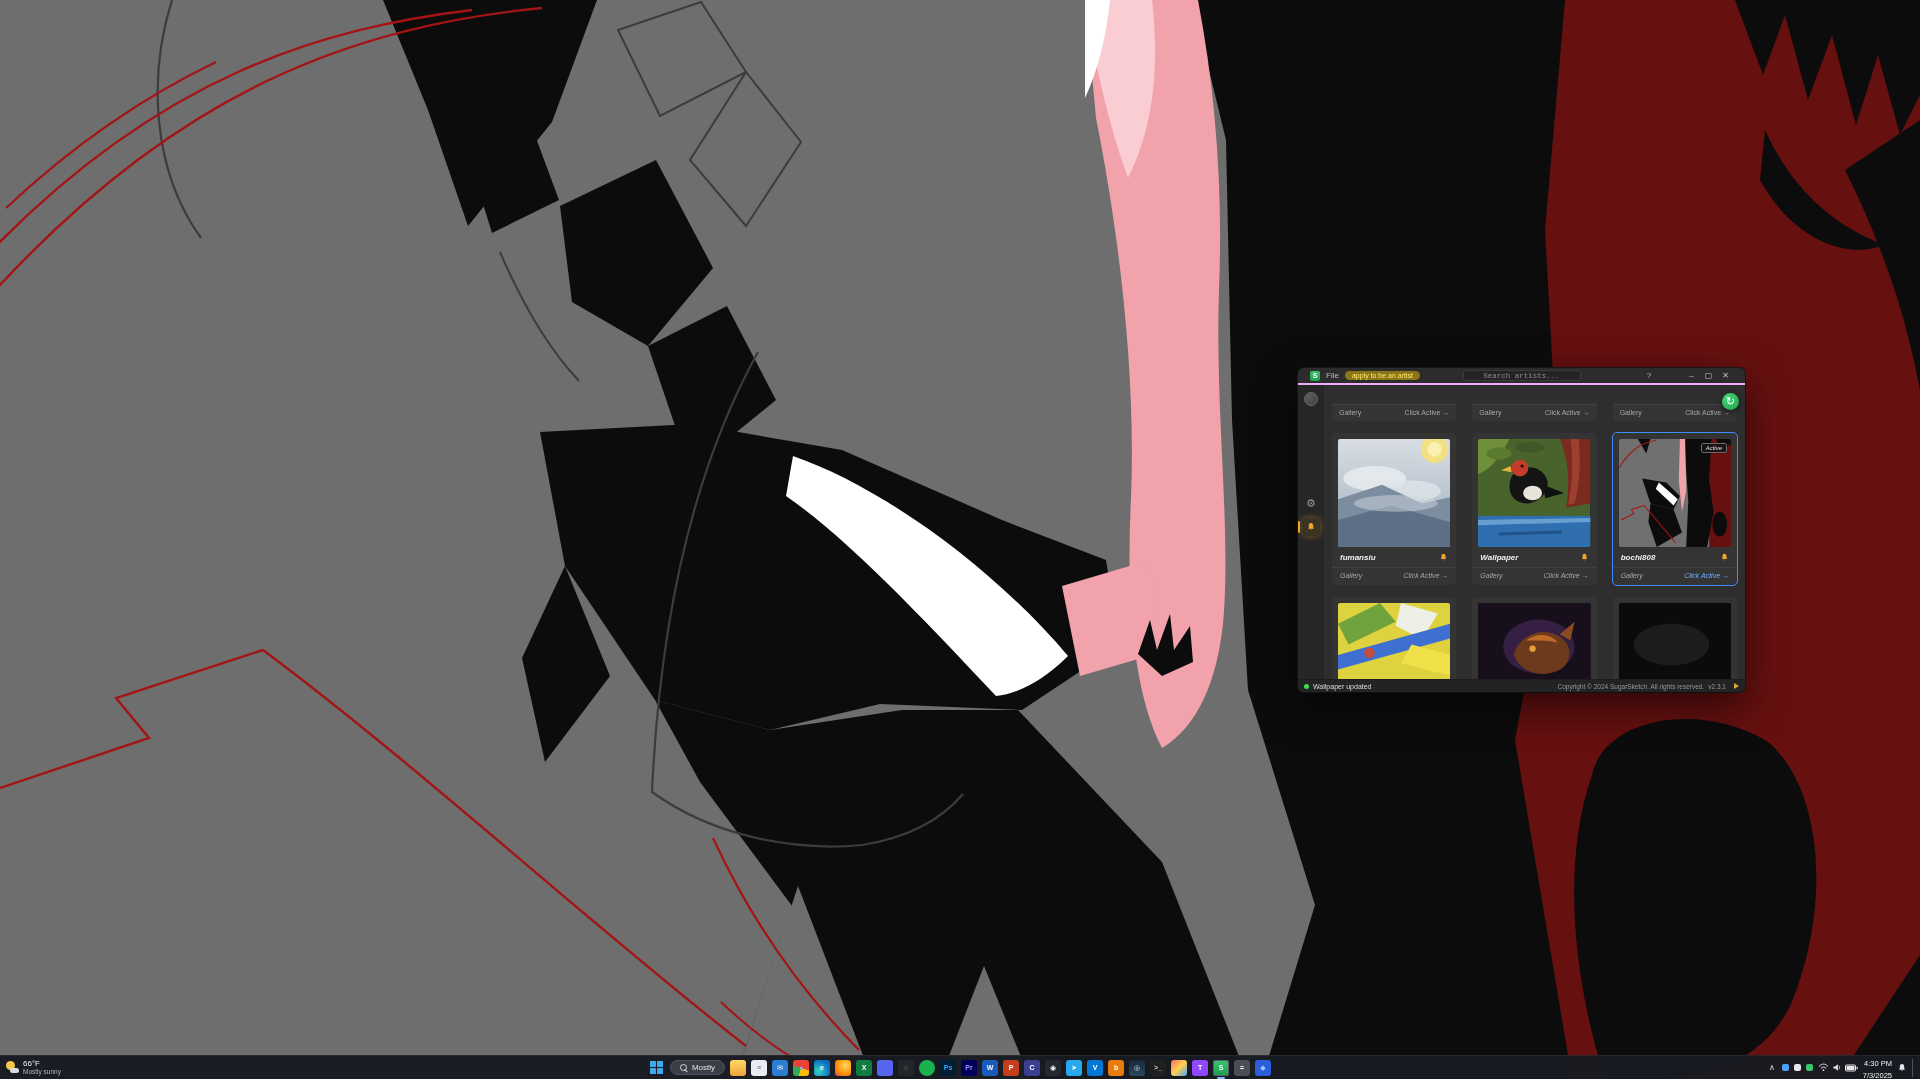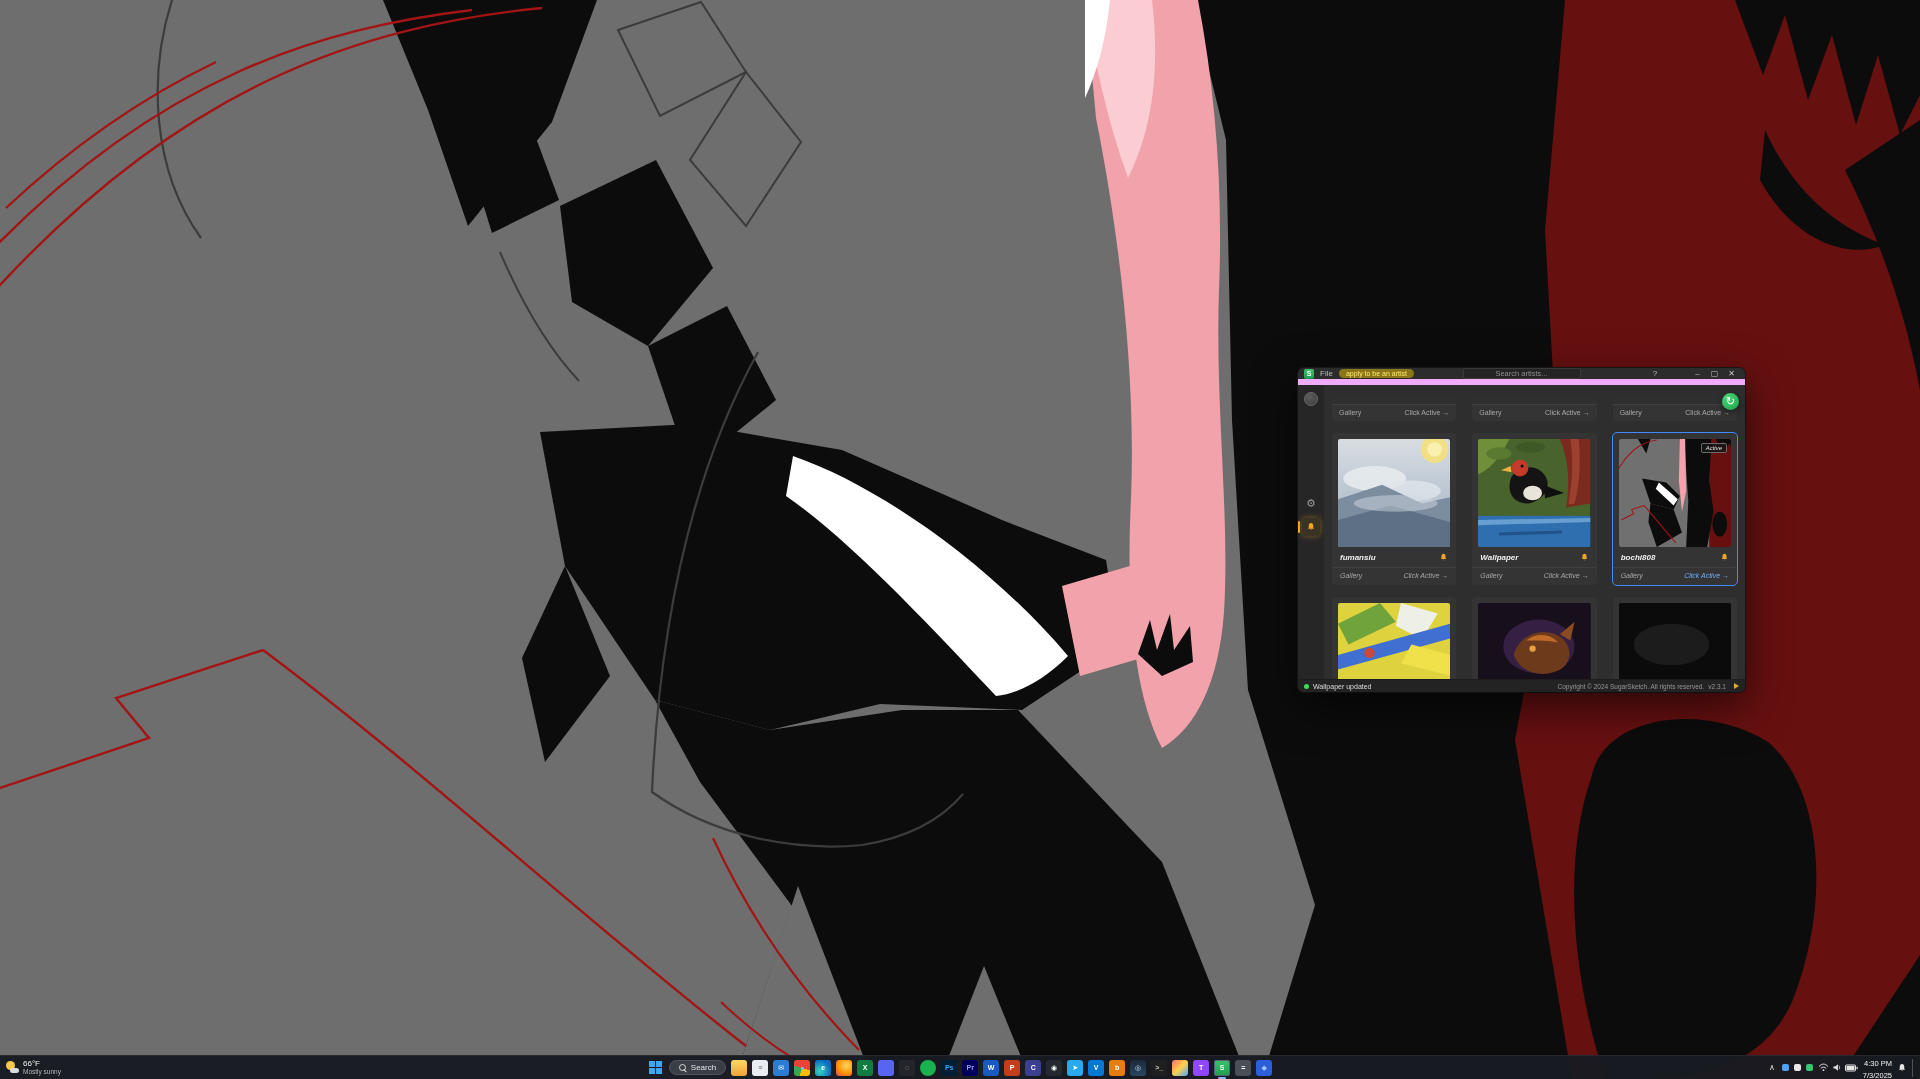--- a/index.html
+++ b/index.html
@@ -15,37 +15,37 @@
 
   
   .app-window {
     position: absolute; left: 1298px; top: 368px; width: 447px; height: 324px;
     background: #2c2c2c; border-radius: 6px; z-index: 10;
     box-shadow: 0 14px 44px rgba(0,0,0,.6), 0 0 0 1px #1b1b1b;
     display: flex; flex-direction: column; color: #ddd;
   }
   .titlebar {
     height: 17px; display: flex; align-items: center; gap: 6px;
-    padding: 0 6px; border-bottom: 6px solid #f0abfc; position: relative;
+    padding: 0 12px; border-bottom: 2px solid #f0abfc; position: relative;
     border-radius: 6px 6px 0 0; flex: 0 0 auto;
   }
   .app-logo {
     width: 10px; height: 10px; border-radius: 2px; flex: 0 0 auto;
     background: linear-gradient(180deg,#3ac56c,#1f9d4d);
     color: #fff; font-size: 7px; font-weight: bold; line-height: 10px; text-align: center;
   }
   .menu-file { font-size: 8px; color: #b9b9b9; }
   .artist-pill {
     font-size: 7px; background: #8a7618; color: #ffe96a;
     padding: 1px 7px; border-radius: 7px; border: none; white-space: nowrap;
   }
   .tb-search {
     position: absolute; left: 50%; transform: translateX(-50%);
     width: 118px; height: 11px; background: #242424; border: 1px solid #3a3a3a;
-    border-radius: 2px; color: #ddd; font-size: 7.5px; text-align: center; outline: none;
+    border-radius: 2px; color: #ddd; font-size: 7.5px; text-align: center; outline: none; font-family: Liberation Mono, monospace;
   }
   .tb-search::placeholder { color: #8d8d8d; }
   .tb-right { margin-left: auto; display: flex; align-items: center; gap: 2px; }
   .help-btn { font-size: 8px; color: #b9b9b9; width: 14px; text-align: center; margin-right: 26px; }
   .win-btn { width: 15px; font-size: 8px; color: #c2c2c2; text-align: center; cursor: pointer; }
 
   .window-body { flex: 1 1 auto; display: flex; min-height: 0; }
   .side-rail {
     width: 26px; background: #262626; flex: 0 0 auto;
     display: flex; flex-direction: column; align-items: center; padding-top: 7px;
@@ -456,21 +456,21 @@
     <div class="start-btn">
       <svg width="13" height="13" viewBox="0 0 14 14">
         <rect x="0" y="0" width="6.4" height="6.4" fill="#3caaf0"></rect>
         <rect x="7.6" y="0" width="6.4" height="6.4" fill="#3caaf0"></rect>
         <rect x="0" y="7.6" width="6.4" height="6.4" fill="#3caaf0"></rect>
         <rect x="7.6" y="7.6" width="6.4" height="6.4" fill="#3caaf0"></rect>
       </svg>
     </div>
     <div class="search-pill">
       <span class="mag"></span>
-      <span class="search-label">Search</span>
+      <span class="search-label">Mostly</span>
     </div>
     <div style="display:flex;align-items:center;gap:5px">
         <div class="tb-icon" style="background: linear-gradient(rgb(255, 217, 102), rgb(240, 162, 58));"></div>
         <div class="tb-icon" style="background: rgb(233, 237, 242);">
           <span style="color: rgb(91, 101, 112);">≡</span>
         </div>
         <div class="tb-icon" style="background: rgb(43, 124, 211);">
           <span style="color: rgb(255, 255, 255);">✉</span>
         </div>
         <div class="tb-icon" style="background: conic-gradient(rgb(234, 67, 53) 0deg, rgb(234, 67, 53) 30%, rgb(251, 188, 5) 30%, rgb(251, 188, 5) 55%, rgb(52, 168, 83) 55%, rgb(52, 168, 83) 80%, rgb(234, 67, 53) 80%);">

